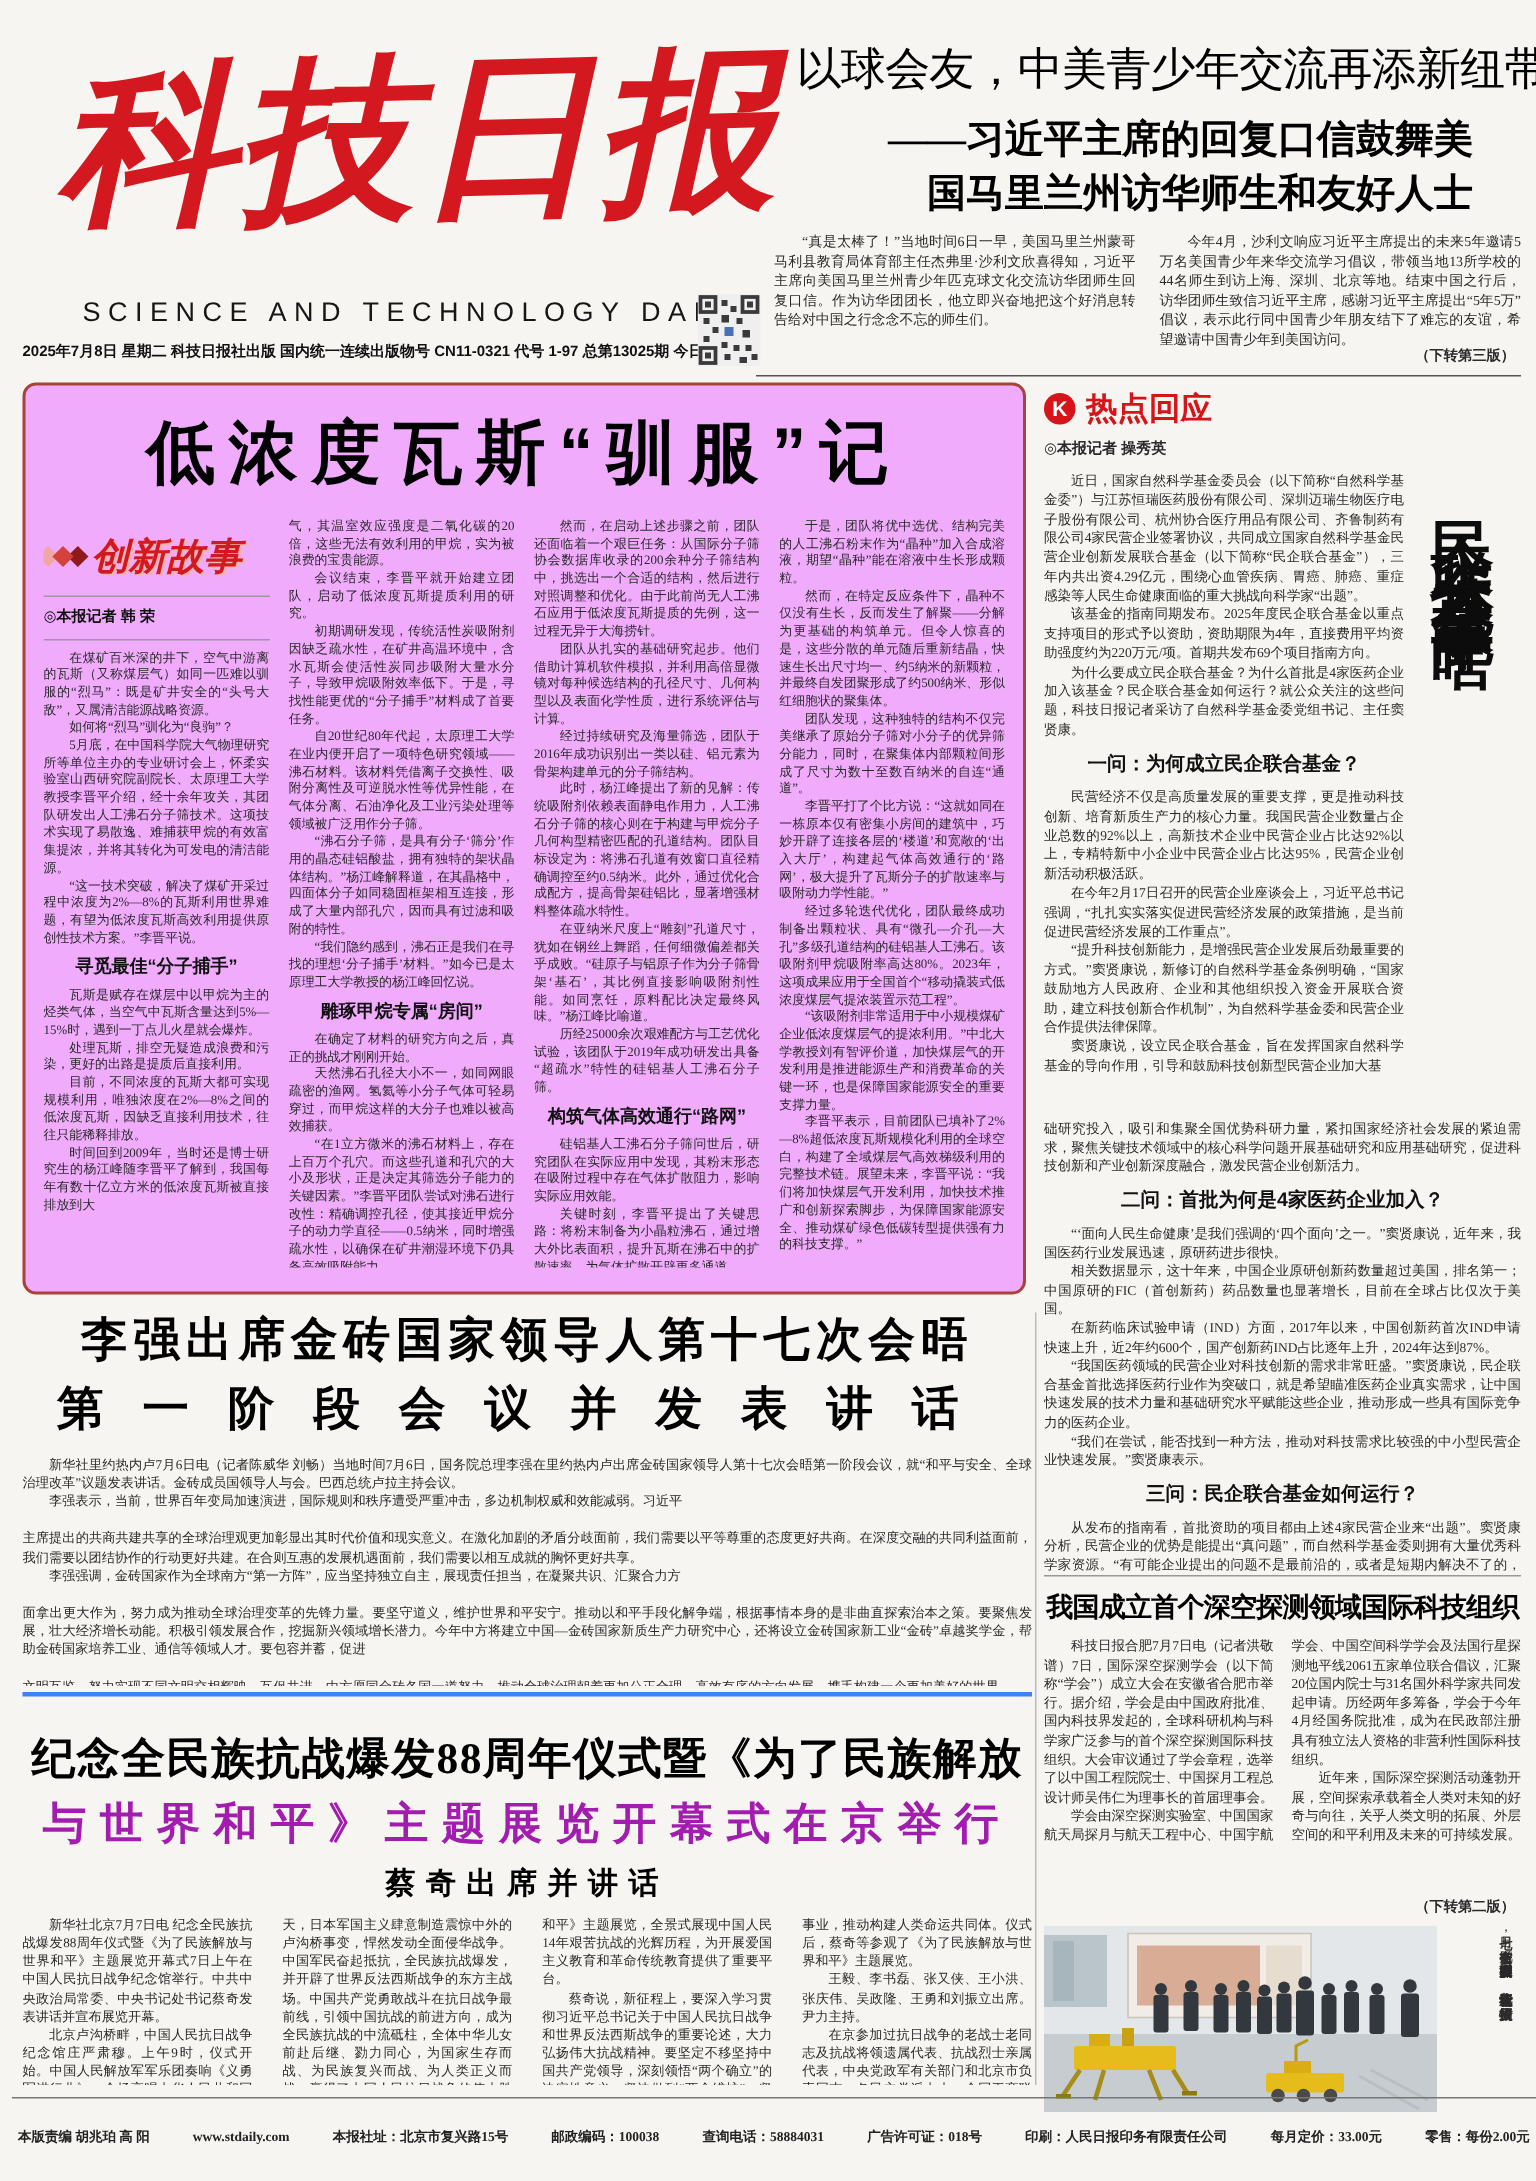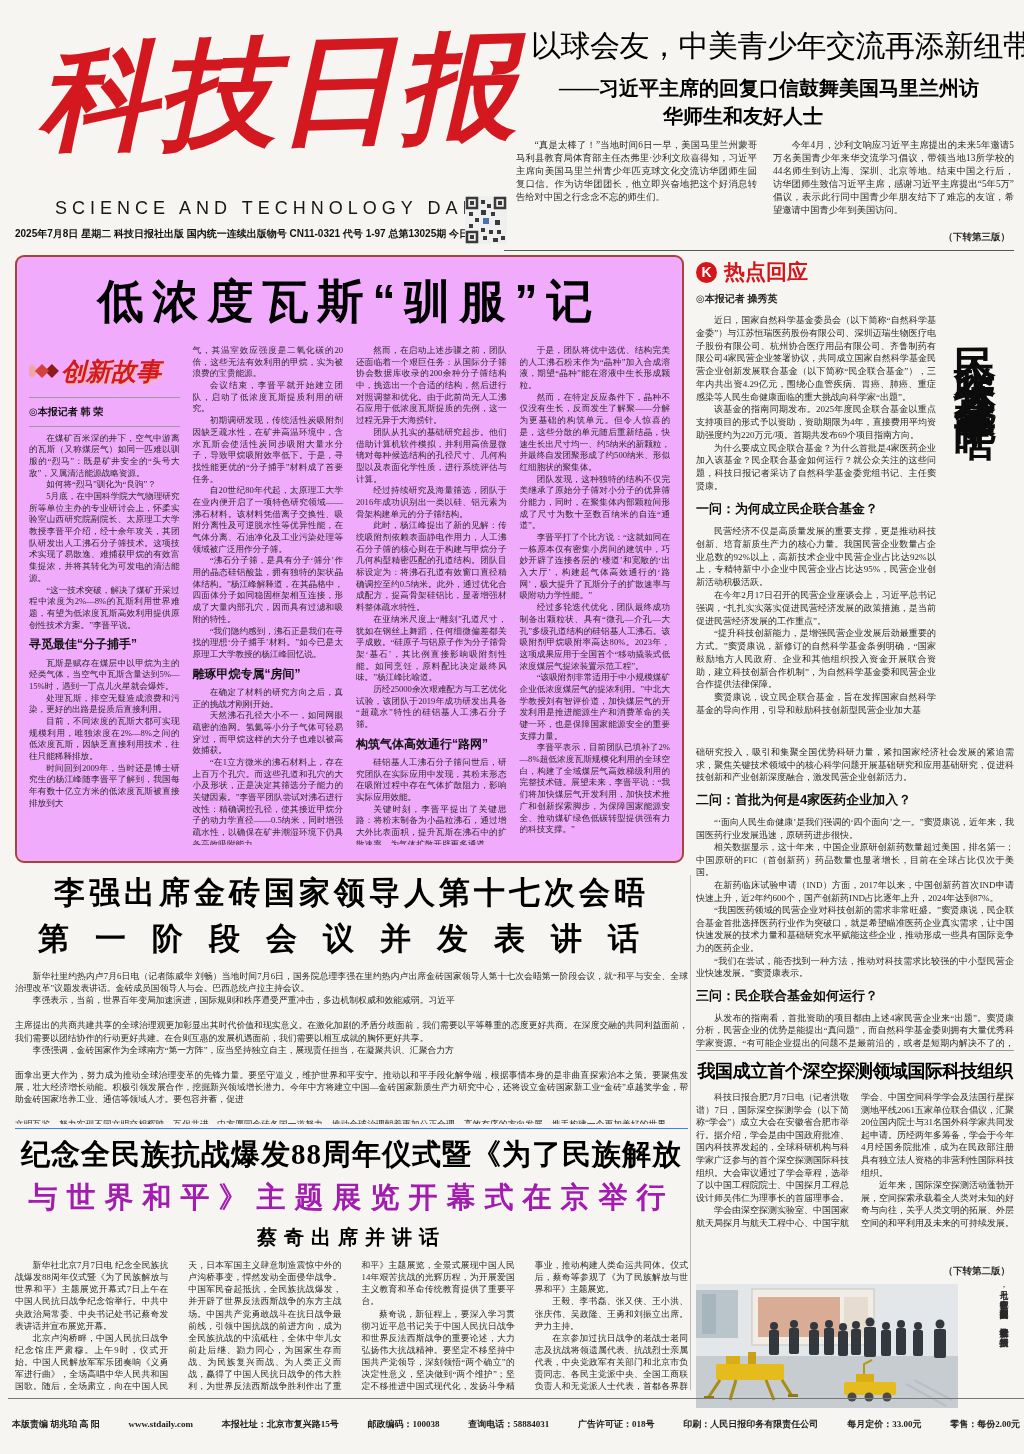--- a/index.html
+++ b/index.html
@@ -1,39 +1,39 @@
 <!DOCTYPE html>
 <html lang="zh"><head>
 <meta charset="utf-8">
 <style>
   html,body{margin:0;padding:0;}
   body{width:1024px;height:1454px;position:relative;background:#f7f5f1;
        font-family:"Liberation Serif","DejaVu Serif",serif;color:#2a2a2a;overflow:hidden;}
   .abs{position:absolute;}
   p{margin:0;text-indent:2em;text-align:justify;}
   p.cont{text-indent:0;}
-  p.subhead{text-indent:0;font-weight:bold;
+  p.subhead{text-indent:0;text-align:center;font-weight:bold;
             font-family:"Liberation Sans","DejaVu Sans",sans-serif;
             font-size:12px;margin:5px 0;color:#111;}
   
   .logo{left:38px;top:12px;width:450px;height:180px;
         font-family:"DejaVu Serif",serif;font-style:italic;font-weight:bold;
         font-size:118px;line-height:1.35;color:#d3191f;letter-spacing:2px;
         transform:rotate(-1.5deg);white-space:nowrap;}
   .eng{left:55px;top:198px;width:420px;font-family:"Liberation Sans","DejaVu Sans",sans-serif;
        font-size:18px;letter-spacing:5px;color:#161616;white-space:nowrap;}
   .dateline{left:15px;top:227px;width:445px;font-family:"Liberation Sans","DejaVu Sans",sans-serif;
             font-size:10px;font-weight:600;color:#111;white-space:nowrap;}
   .qr{left:465px;top:196px;width:42px;height:48px;}
   
   .topright{left:504px;top:26px;width:510px;height:224px;border-bottom:1px solid #555;}
   .tr-headline{font-family:"Liberation Sans","DejaVu Sans",sans-serif;font-weight:400;
                font-size:30px;letter-spacing:-0.5px;color:#000;white-space:nowrap;margin-left:27px;}
-  .tr-subhead{font-weight:bold;font-size:20px;line-height:1.38;color:#000;
-              width:478px;text-indent:2.6em;margin-top:8px;text-align:center;}
+  .tr-subhead{font-weight:bold;font-size:26px;line-height:1.38;color:#000;
+              width:478px;text-indent:2.6em;margin-top:8px;text-align:right;}
   .tr-body{margin-top:9px;height:84px;overflow:hidden;column-count:2;column-gap:16px;
            font-size:9.3px;line-height:1.4;margin-left:12px;}
   .tr-jump{position:absolute;right:4px;bottom:6px;font-weight:bold;font-size:9.5px;}
   
   .mainbox{left:15px;top:255px;width:669px;height:608px;border:2px solid #a8433c;
            border-radius:9px;padding:6px 12px;box-sizing:border-box;background:#f0abfc;}
   .main-headline{text-align:center;font-family:"Liberation Sans","DejaVu Sans",sans-serif;
                  font-weight:800;font-size:46px;letter-spacing:9px;color:#000;
                  margin:8px 0 12px 0;white-space:nowrap;}
   .main-cols{display:flex;gap:13px;height:500px;overflow:hidden;font-size:8.6px;line-height:1.36;}
@@ -68,22 +68,22 @@
   
   .liqiang{left:15px;top:872px;width:673px;height:252px;overflow:hidden;}
   .lq-h1{text-align:center;font-weight:bold;font-size:31px;letter-spacing:4px;
          color:#000;white-space:nowrap;}
   .lq-h2{text-align:center;font-weight:bold;font-size:31px;letter-spacing:26px;
          color:#000;white-space:nowrap;margin-top:4px;}
   .cols4{display:flex;gap:13px;overflow:hidden;font-size:8.8px;line-height:1.38;}
   .cols4>div{flex:1 1 0;min-width:0;}
   .lq-cols{height:158px;margin-top:10px;flex-direction:column;}
   
-  .jinian{left:15px;top:1128px;width:673px;height:262px;border-top:1px solid #3b82f6;
-          padding-top:6px;box-sizing:border-box;overflow:hidden;}
+  .jinian{left:15px;top:1128px;width:673px;height:262px;border-top:3px solid #3b82f6;
+          padding-top:22px;box-sizing:border-box;overflow:hidden;}
   .jn-h1{text-align:center;font-weight:bold;font-size:29px;letter-spacing:1px;
          color:#000;white-space:nowrap;}
   .jn-h2{text-align:center;font-weight:bold;font-size:29px;letter-spacing:9px;
          color:#a21caf;white-space:nowrap;margin-top:3px;}
   .jn-speaker{text-align:center;font-weight:bold;font-size:20px;letter-spacing:7px;
               margin:6px 0 8px 0;color:#000;}
   .jn-cols{height:140px;gap:20px;}
   
   .deepspace{left:696px;top:1050px;width:318px;height:342px;border-top:1px solid #999;
              padding-top:8px;box-sizing:border-box;}

